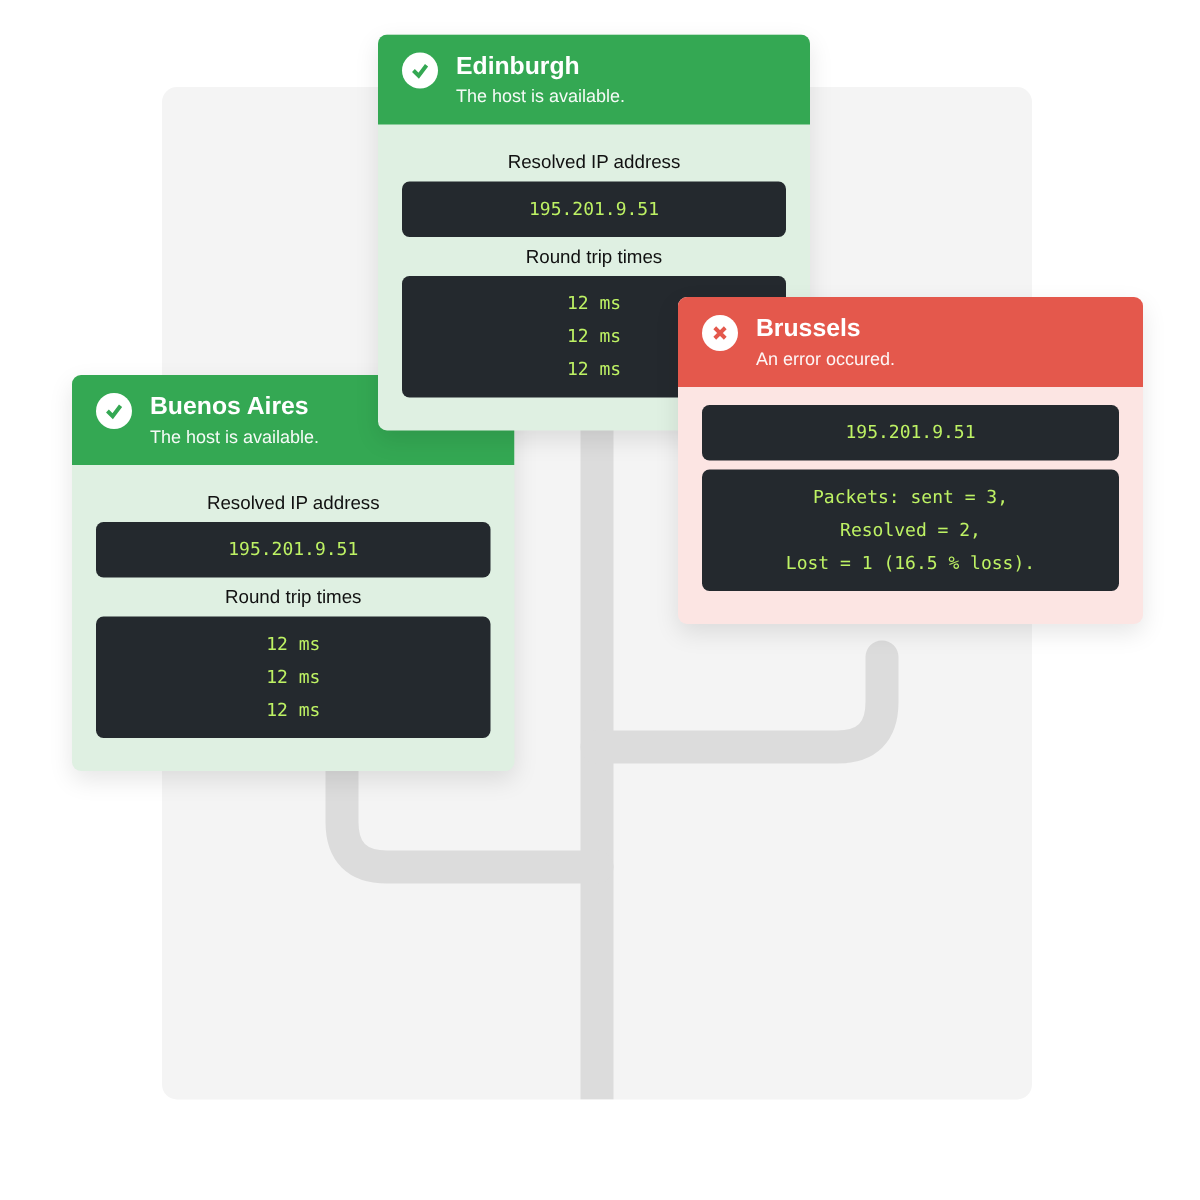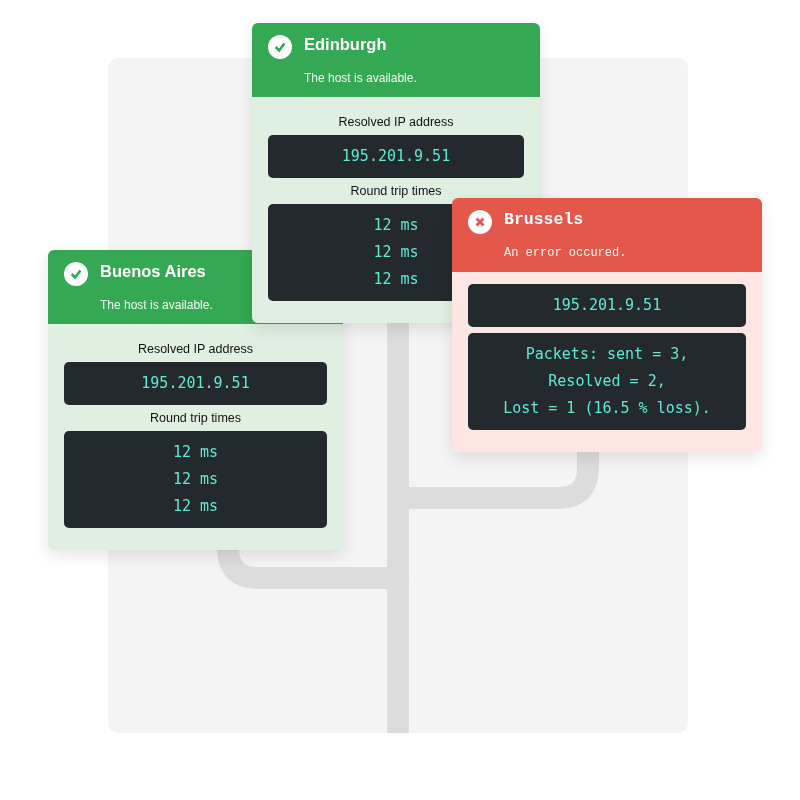--- a/index.html
+++ b/index.html
@@ -36,43 +36,43 @@
     width: 300px;
   }
   .card-green { background: #dff0e2; }
   .card-red   { background: #fce5e3; }
   .card-header {
     display: flex;
     padding: 12px 16px;
     gap: 12px;
   }
   .hdr-green { background: #34a853; color: #fff; }
-  .hdr-red   { background: #e4584c; color: #fff; font-family: Liberation Mono, monospace; }
+  .hdr-red   { background: #e4584c; color: #fff; }
   .icon-circle {
     width: 24px; height: 24px; border-radius: 50%;
     background: #fff;
     display: flex; align-items: center; justify-content: center;
     flex-shrink: 0;
   }
   .icon-check svg { width: 14px; height: 14px; stroke: #34a853; stroke-width: 3; fill: none; }
   .icon-cross svg { width: 14px; height: 14px; stroke: #e4584c; stroke-width: 3; fill: none; }
   .card-title { font-size: 16.5px; font-weight: 700; line-height: 1.2; }
-  .card-subtitle { font-size: 12px; font-weight: 500; opacity: 0.95; margin-top: 16px; }
+  .card-subtitle { font-size: 12px; font-weight: 500; opacity: 0.95; margin-top: 2px; }
   .card-body { padding: 12px 16px 16px; text-align: center; }
   .section-label {
     font-size: 12.5px;
     color: #111;
     margin: 6px 0 6px;
     font-weight: 400;
   }
   .code-box {
     background: #24292e;
-    color: #5eead4;
+    color: #bef264;
     font-family: ui-monospace, Menlo, Consolas, monospace;
-    font-size: 15px;
+    font-size: 12px;
     border-radius: 5px;
     padding: 8px 10px;
     line-height: 1.8;
     margin-bottom: 6px;
     white-space: pre-wrap;
   }
   
   #card-edinburgh { left: 252px; top: 23px; z-index: 5; width: 288px; }
   #card-brussels  { left: 452px; top: 198px; z-index: 6; width: 310px; }
   #card-buenos    { left: 48px;  top: 250px; z-index: 4; width: 295px; }

